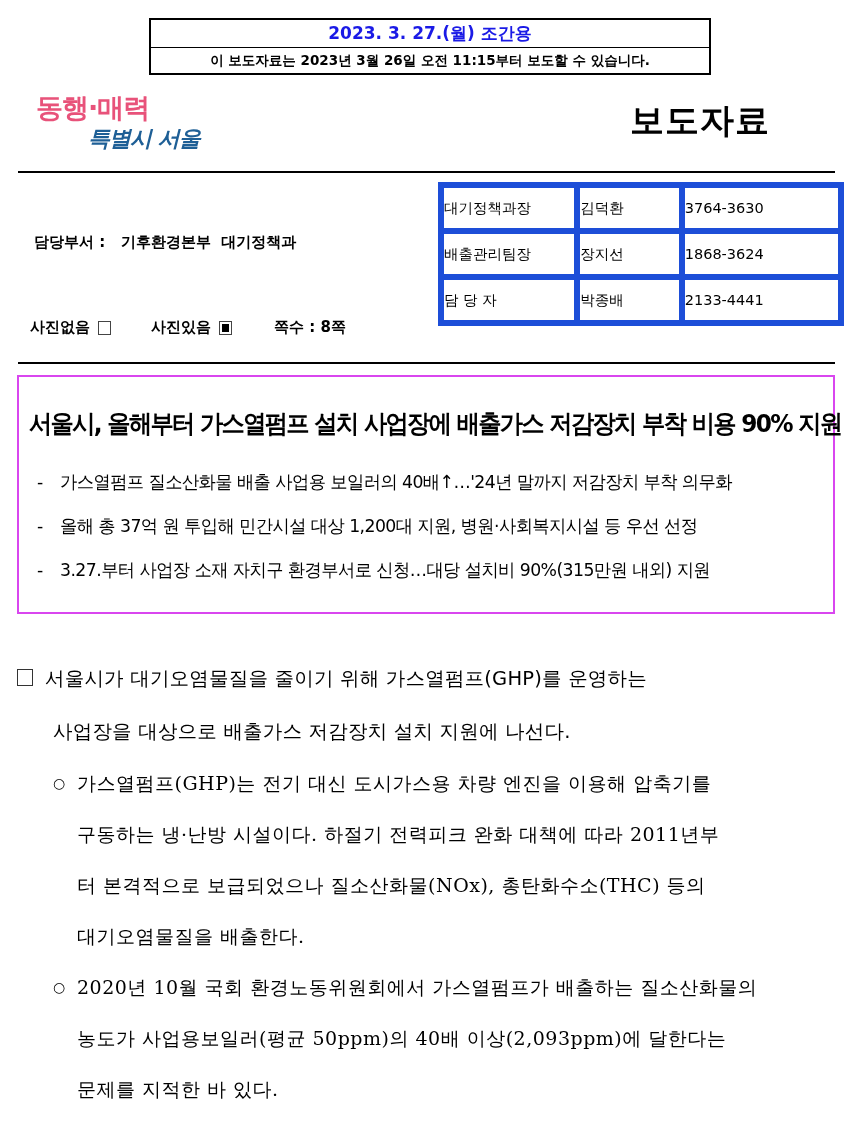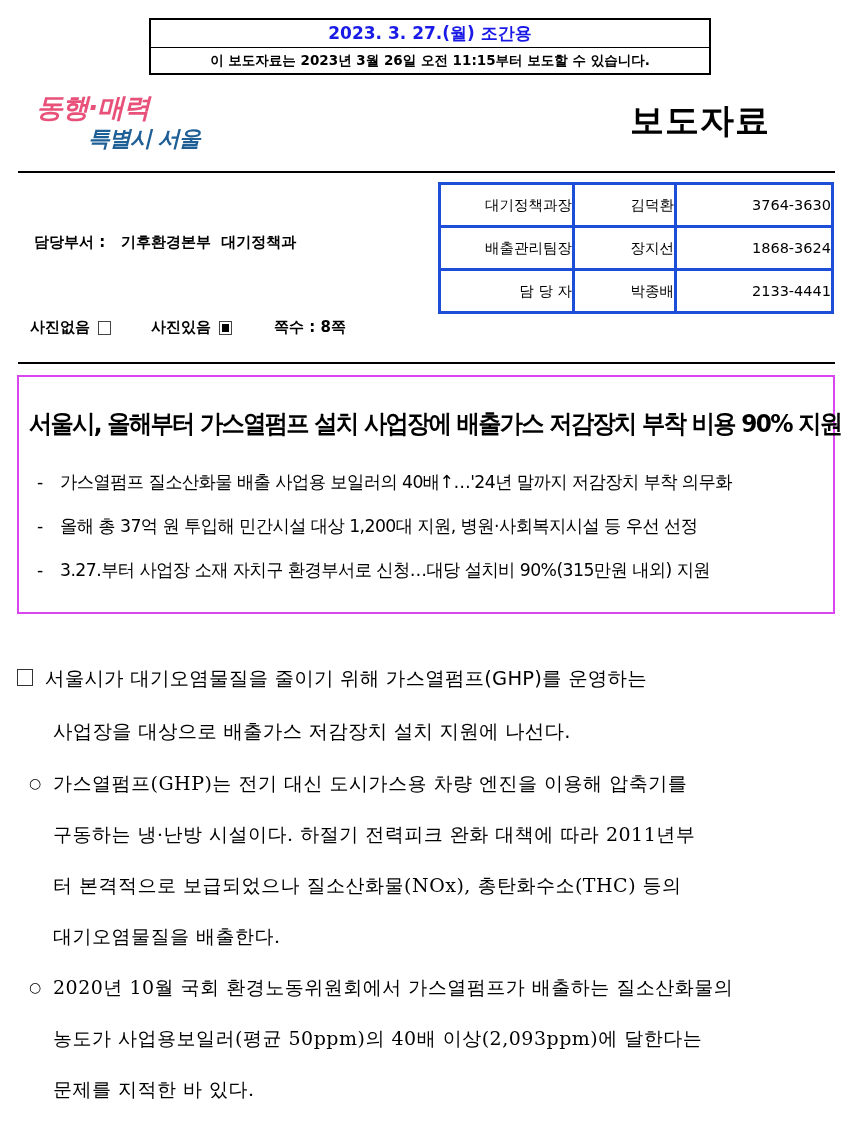--- a/index.html
+++ b/index.html
@@ -3,55 +3,55 @@
 <meta charset="utf-8">
 <style>
   html, body { margin: 0; padding: 0; background: #ffffff; }
   body { width: 844px; height: 1144px; position: relative; overflow: hidden; font-family: "DejaVu Sans", "Liberation Sans", sans-serif; color: #000; }
 
   .embargo { position: absolute; left: 149px; top: 18px; width: 562px; border: 2px solid #000; box-sizing: border-box; }
   .embargo .row1 { height: 27px; border-bottom: 1.5px solid #000; text-align: center; font-size: 17px; font-weight: bold; color: #1a1ae6; line-height: 27px; }
   .embargo .row2 { height: 25px; text-align: center; font-size: 13.5px; font-weight: bold; line-height: 25px; }
 
   .logo { position: absolute; left: 30px; top: 90px; width: 200px; height: 70px; }
-  .logo .l1 { position: absolute; left: 6px; top: 0px; font-size: 27px; font-weight: bold; color: #e8527a; font-style: italic; letter-spacing: -1px; }
+  .logo .l1 { position: absolute; left: 6px; top: 0px; font-size: 27px; font-weight: bold; color: #e8527a; letter-spacing: -1px; }
   .logo .l2 { position: absolute; left: 58px; top: 34px; font-size: 22px; font-weight: bold; color: #1e5f96; font-style: italic; letter-spacing: -1px; }
 
   .doc-title { position: absolute; left: 630px; top: 98px; font-size: 34px; font-weight: bold; letter-spacing: 1px; }
 
   .hr-top { position: absolute; left: 18px; top: 171px; width: 817px; height: 2px; background: #000; }
   .hr-bot { position: absolute; left: 18px; top: 362px; width: 817px; height: 2px; background: #000; }
 
   .dept { position: absolute; left: 34px; top: 233px; font-size: 15px; font-weight: bold; white-space: pre; }
   .photo { position: absolute; left: 30px; top: 318px; font-size: 15px; font-weight: bold; white-space: pre; display: flex; align-items: center; }
   .chk { display: inline-block; width: 13px; height: 14px; border: 1px solid #444; box-sizing: border-box; margin: 0 6px 0 8px; position: relative; vertical-align: middle; }
   .chk.on::after { content: ""; position: absolute; left: 2px; top: 2px; width: 7px; height: 8px; background: #000; }
   .photo .gap1 { width: 34px; display: inline-block; }
   .photo .gap2 { width: 36px; display: inline-block; }
 
   table.contacts { position: absolute; left: 438px; top: 182px; border-collapse: collapse; font-size: 14.5px; }
-  table.contacts td { border: 3px solid #1d4ed8; text-align: right; height: 40px; padding: 0; }
+  table.contacts td { border: 6px solid #1d4ed8; text-align: left; height: 40px; padding: 0; }
   table.contacts td.c1 { width: 131px; }
   table.contacts td.c2 { width: 99px; }
   table.contacts td.c3 { width: 154px; }
   table.contacts td.url { font-family: "DejaVu Sans Mono", "Liberation Mono", monospace; font-size: 13px; }
   table.contacts td.two { line-height: 17px; height: 45px; }
 
   .summary { position: absolute; left: 17px; top: 375px; width: 818px; height: 239px; border: 2px solid #d946ef; box-sizing: border-box; }
   .summary .headline { position: absolute; left: 10px; top: 30px; font-size: 25px; font-weight: bold; letter-spacing: -1.8px; transform: scaleX(0.93); transform-origin: left; white-space: nowrap; }
   .summary .sub { position: absolute; left: 18px; font-size: 18px; letter-spacing: -0.6px; white-space: nowrap; transform: scaleX(0.96); transform-origin: left; }
   .summary .sub .dash { display: inline-block; width: 24px; }
 
   .body-text { position: absolute; left: 17px; top: 652px; width: 810px; }
   .para1 { font-size: 19.5px; line-height: 53px; position: relative; }
   .para1 .box { display: inline-block; width: 14px; height: 15px; border: 1px solid #333; margin-right: 12px; vertical-align: -1px; }
   .para1 .line { white-space: nowrap; letter-spacing: 0.2px; }
   .para1 .indent { padding-left: 36px; }
 
-  .bullet { font-family: "DejaVu Serif", "Liberation Serif", serif; font-size: 19px; line-height: 51px; position: relative; margin-left: 12px; }
+  .bullet { font-family: "DejaVu Serif", "Liberation Serif", serif; font-size: 19px; line-height: 51px; position: relative; margin-left: 36px; }
   .bullet .line { white-space: nowrap; letter-spacing: 0.5px; }
   .bullet .circ { display: inline-block; width: 24px; font-family: "DejaVu Sans", sans-serif; font-size: 14px; vertical-align: 2px; }
   .bullet .indent { padding-left: 24px; }
 </style>
 </head>
 <body>
 
 <div class="embargo">
   <div class="row1">2023. 3. 27.(월) 조간용</div>
   <div class="row2">이 보도자료는 2023년 3월 26일 오전 11:15부터 보도할 수 있습니다.</div>

